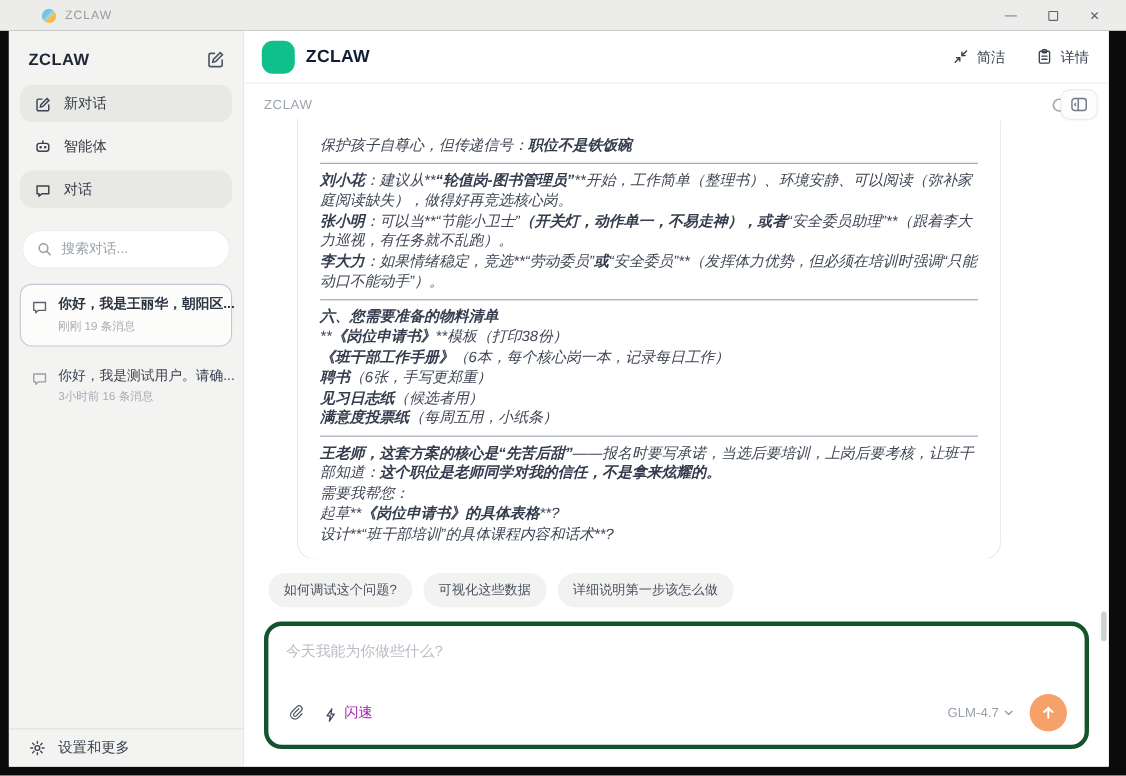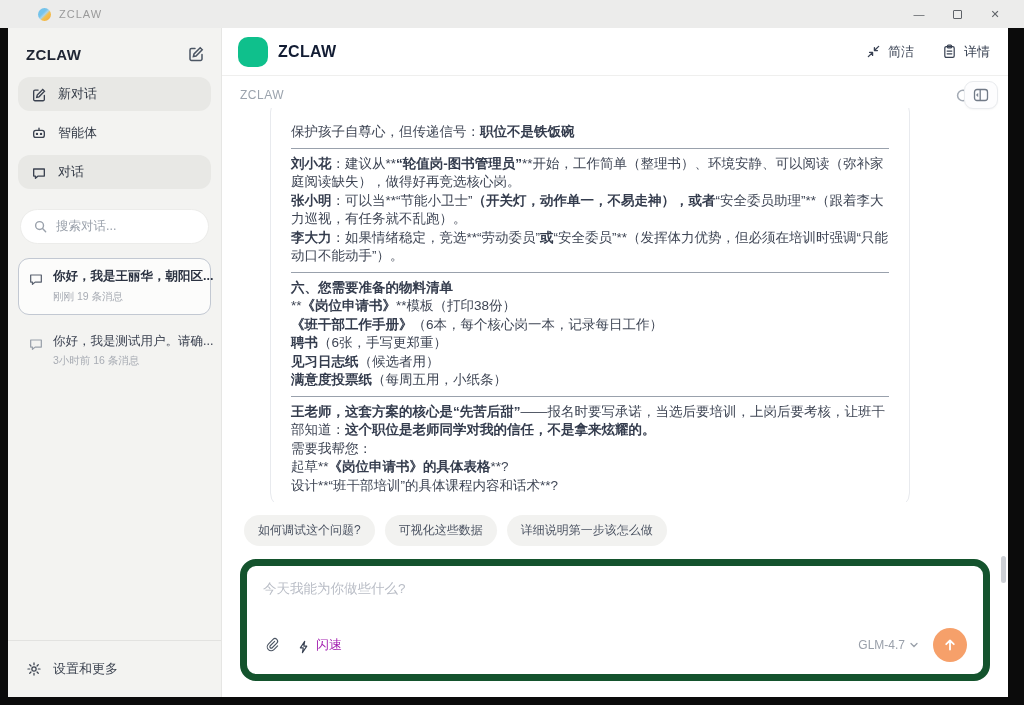--- a/index.html
+++ b/index.html
@@ -34,21 +34,21 @@
                padding:8px 12px; display:flex; align-items:center; gap:8px; }
   .sb-search span { font-size:12.5px; color:#9aa1ab; }
   .convo-list { padding:2px 10px; display:flex; flex-direction:column; gap:8px; }
   .convo { display:flex; gap:9px; padding:10px 9px; border-radius:11px; align-items:flex-start; border:1.5px solid transparent; }
   .convo.selected { background:#fcfcfb; border-color:#c2c8d2; }
   .convo .icon { margin-top:2px; }
   .convo-title { font-size:12.5px; color:#2b3241; line-height:1.25; white-space:nowrap; overflow:hidden; }
   .convo.selected .convo-title { font-weight:bold; }
   .convo:not(.selected) .convo-title { color:#3a4150; }
   .convo-meta { font-size:10.5px; color:#a8acb4; margin-top:5px; }
-  .sb-footer { margin-top:auto; border-top:1px solid #e2e2e0; padding:19px 18px; display:flex;
+  .sb-footer { margin-top:auto; border-top:1px solid #e2e2e0; padding:8px 18px; display:flex;
                align-items:center; gap:11px; font-size:13px; color:#3d4451; }
 
   
   .main { flex:1; display:flex; flex-direction:column; background:#fff; position:relative; }
   .main-header { height:48px; flex-shrink:0; border-bottom:1px solid #efefee; display:flex; align-items:center;
                  padding:0 18px 0 16px; gap:10px; }
   .logo { width:30px; height:30px; border-radius:10px; background:#0fc08c; }
   .brand { font-size:16px; font-weight:bold; color:#121c33; letter-spacing:.3px; }
   .header-actions { margin-left:auto; display:flex; gap:28px; }
   .h-action { display:flex; align-items:center; gap:7px; font-size:13px; color:#394253; cursor:default; }
@@ -58,29 +58,29 @@
   .assistant-label { font-size:12px; color:#9ba3ad; letter-spacing:.5px; }
   .label-icons { display:flex; align-items:center; }
   .refresh-wrap { margin-right:-7px; position:relative; z-index:0; display:flex; }
   .panel-btn { width:34px; height:28px; border:1px solid #e9ebee; background:#fdfdfe; border-radius:9px;
                display:flex; align-items:center; justify-content:center; box-shadow:0 1px 2px rgba(0,0,0,.04);
                position:relative; z-index:1; }
 
   .chat-viewport { flex:1; overflow:hidden; padding-left:48px; }
   .msg-card { width:640px; background:#fff; border:1px solid #e8eaee; border-radius:16px;
               padding:26px 20px 13px; margin-top:-12px;
-              font-size:13.5px; line-height:18.5px; color:#3e4554; }
+              font-size:13.5px; line-height:18.5px; color:#3e4554;font-style:italic; }
   .msg-card p { margin:0; }
   .msg-card b { color:#343c4d; }
   .msg-card hr { border:none; border-top:1px solid #99a1ac; margin:6px 0; }
 
   .chips { flex-shrink:0; display:flex; gap:10px; padding:13px 0 2px 22px; }
   .chip { background:#f2f2f0; border-radius:16px; padding:7px 14px; font-size:12px; color:#4a5261; white-space:nowrap; }
 
-  .composer { flex-shrink:0; margin:11px 18px 16px; border:7px solid #14532d; border-radius:16px; background:#fff;
+  .composer { flex-shrink:0; margin:11px 18px 16px; border:4px solid #14532d; border-radius:16px; background:#fff;
               padding:14px 16px 12px; }
   .composer-input { font-size:13.5px; color:#b9bdc6; }
   .composer-row { display:flex; align-items:center; margin-top:30px; }
   .quick-btn { display:flex; align-items:flex-end; gap:5px; margin-left:16px; font-size:13px; color:#a21caf; }
   .model-select { margin-left:auto; display:flex; align-items:center; gap:4px; font-size:12px; color:#9aa0aa; }
   .send-btn { width:34px; height:34px; border-radius:50%; background:#f6a06a; border:none; margin-left:14px;
               display:flex; align-items:center; justify-content:center; }
 
   .scroll-thumb { position:absolute; right:2px; top:528px; width:5px; height:27px; background:#cdd0d5; border-radius:3px; }
 

